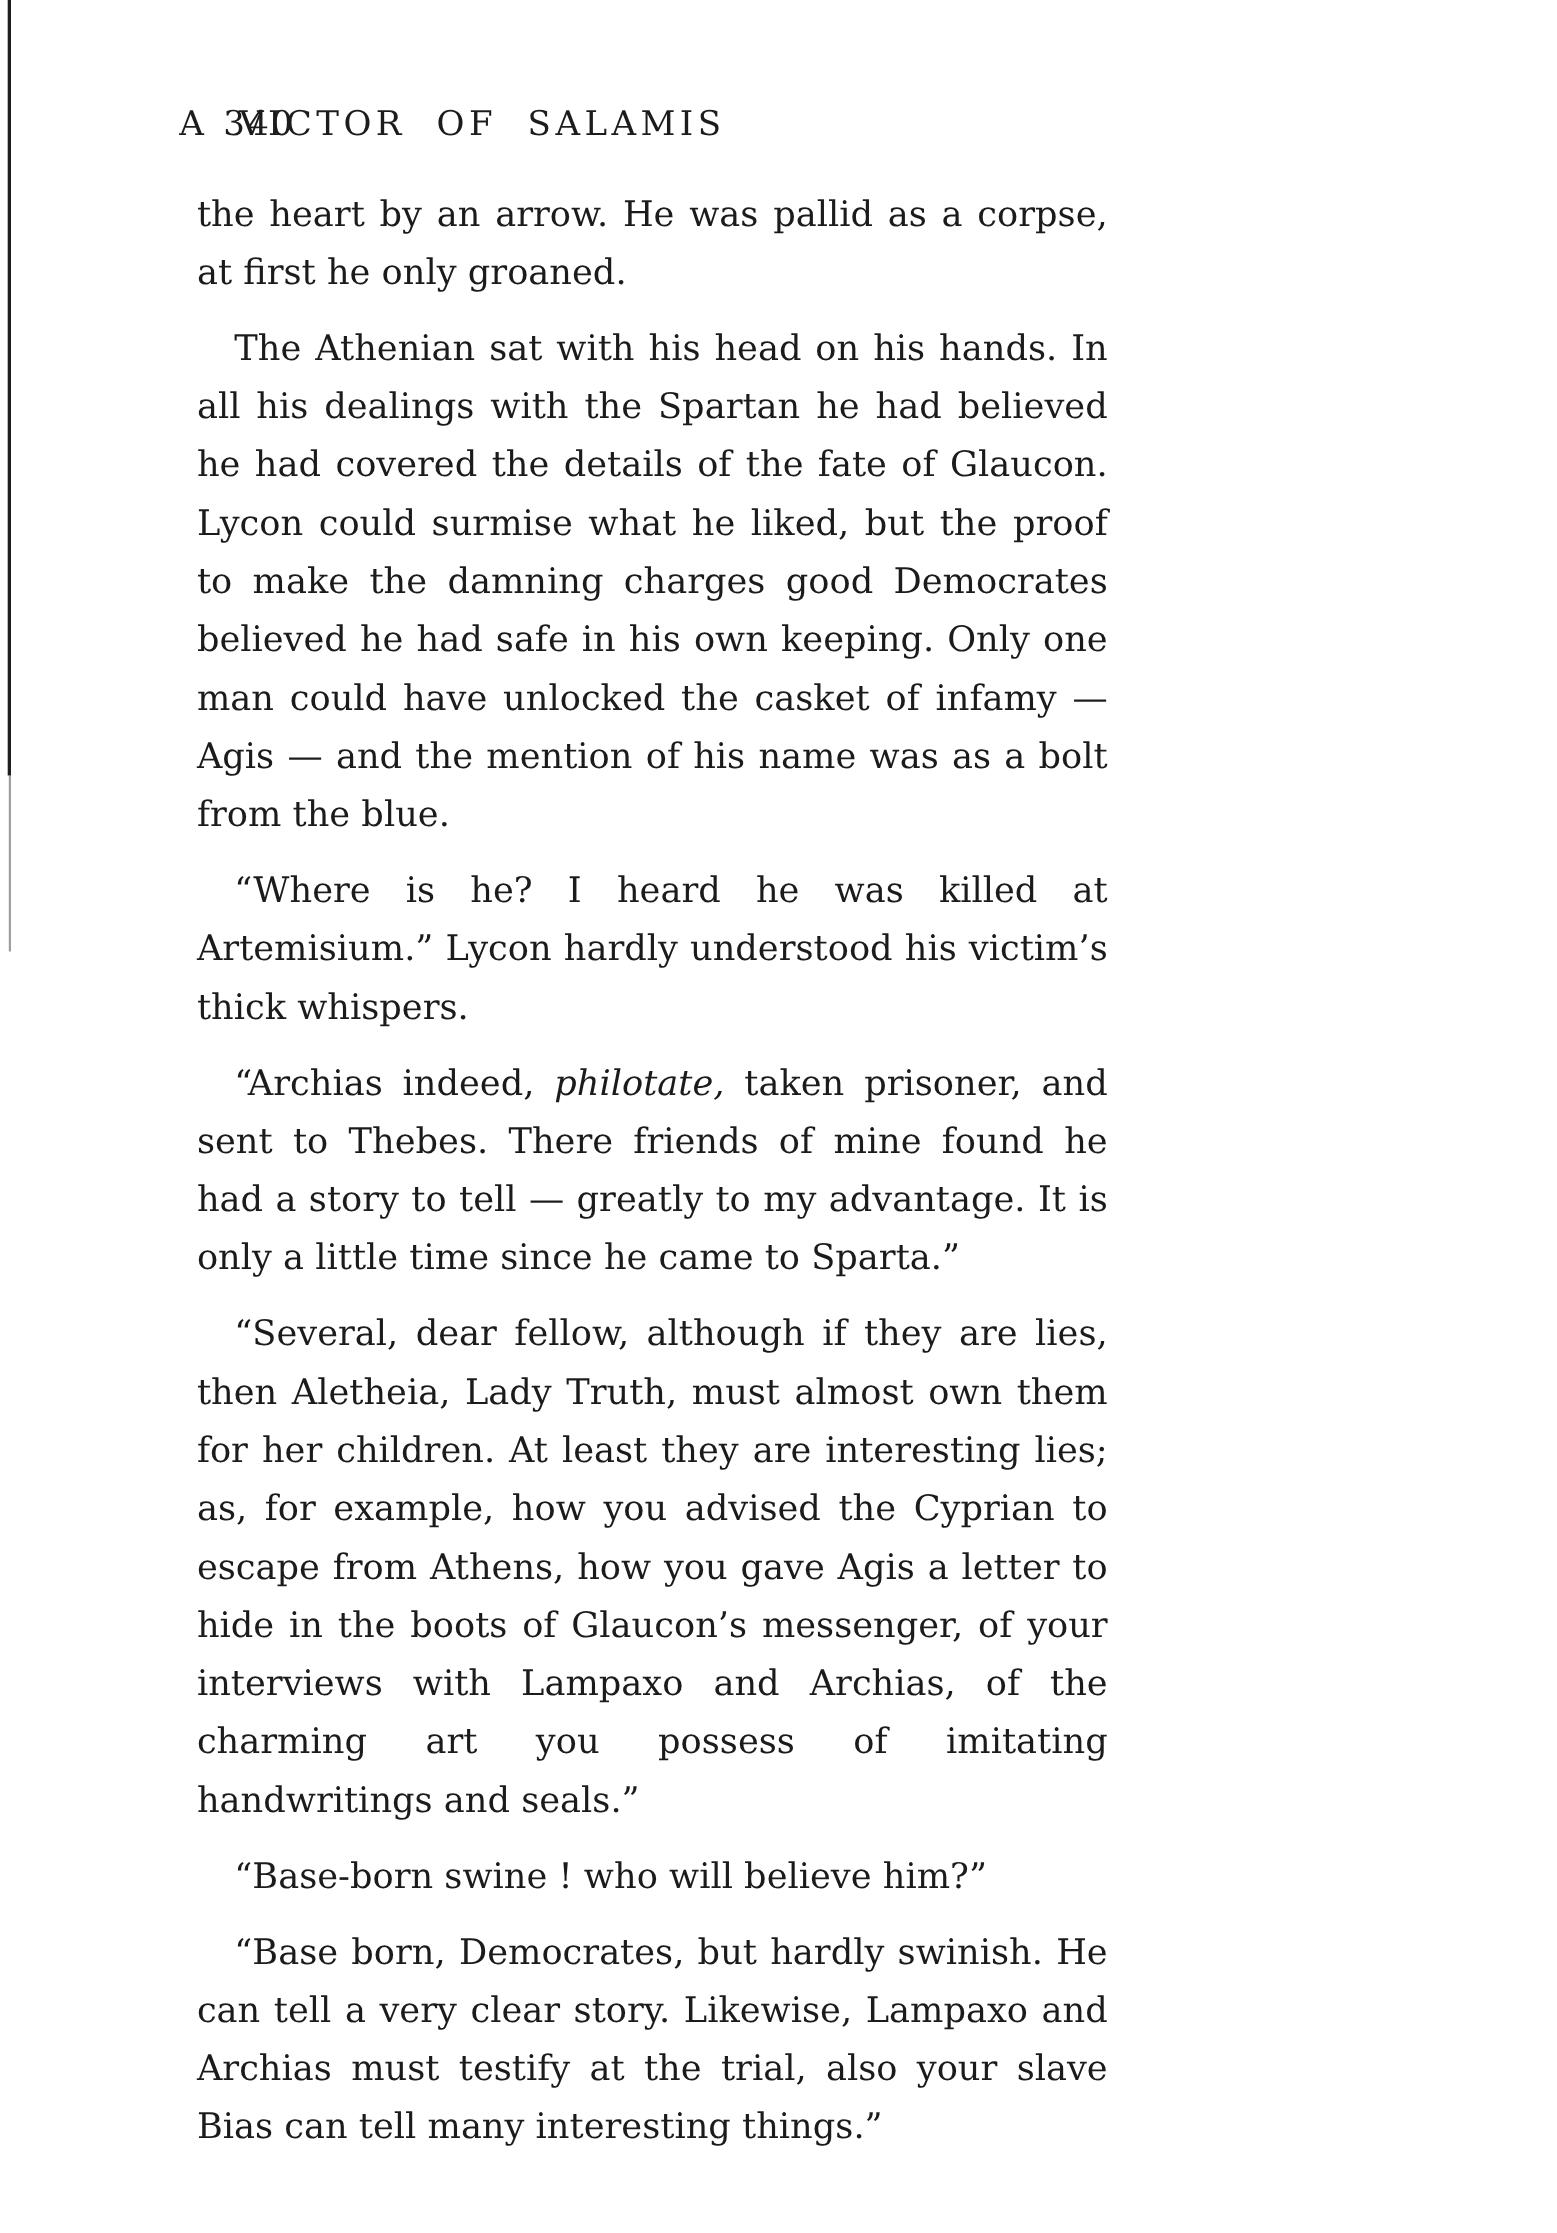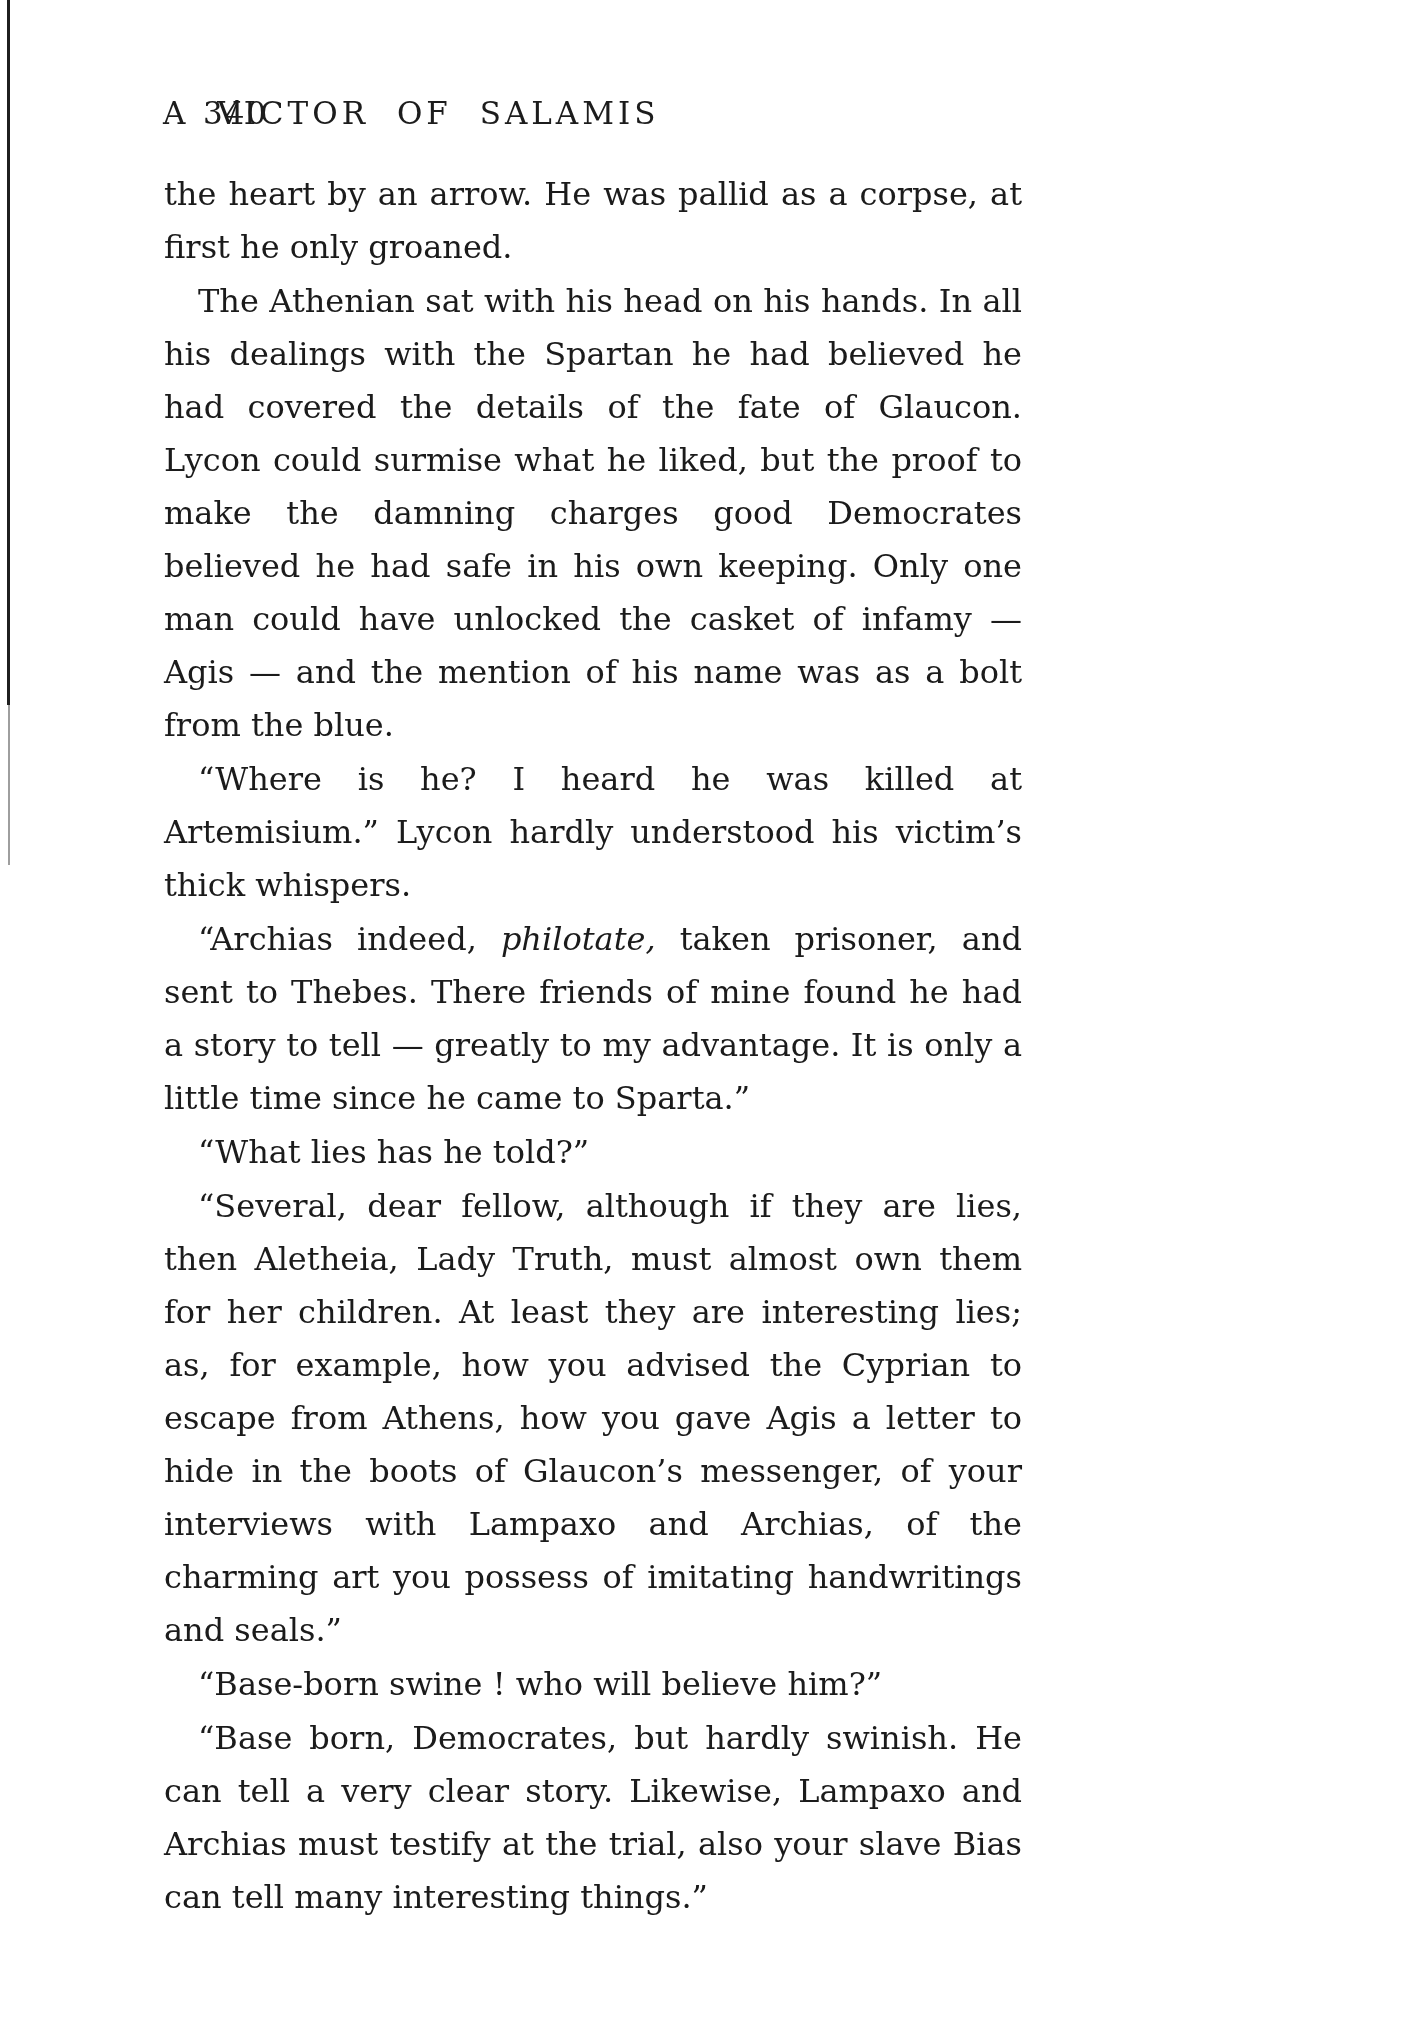--- a/index.html
+++ b/index.html
@@ -58,21 +58,21 @@
     top: 0;
     text-align: left;
     font-size: 31px;
     letter-spacing: 4px;
     word-spacing: 14px;
   }
   .body-text {
     margin-top: 31px;
   }
   .para {
-    margin: 1px;
+    margin: 16px;
     font-size: 32px;
     line-height: 53px;
     text-align: justify;
     color: #1b1b1b;
   }
   .para.indent {
     text-indent: 34px;
   }
   .para em {
     font-style: italic;
@@ -89,19 +89,18 @@
     <header class="running-head">
       <span class="page-number">340</span>
       <span class="running-title">A VICTOR OF SALAMIS</span>
     </header>
 
     <main class="body-text">
         <p class="para"><span>the heart by an arrow.  He was pallid as a corpse, at first he only groaned.</span></p>
         <p class="para indent"><span>The Athenian sat with his head on his hands.  In all his dealings with the Spartan he had believed he had covered the details of the fate of Glaucon.  Lycon could surmise what he liked, but the proof to make the damning charges good Democrates believed he had safe in his own keeping. Only one man could have unlocked the casket of infamy — Agis — and the mention of his name was as a bolt from the blue.</span></p>
         <p class="para indent"><span>“Where is he?  I heard he was killed at Artemisium.” Lycon hardly understood his victim’s thick whispers.</span></p>
         <p class="para indent"><span>“Archias indeed, </span><em>philotate,</em><span> taken prisoner, and sent to Thebes.  There friends of mine found he had a story to tell — greatly to my advantage.  It is only a little time since he came to Sparta.”</span></p>
-        <p class="para indent"><span>“What lies has he told?”</span></p>
         <p class="para indent"><span>“Several, dear fellow, although if they are lies, then Aletheia, Lady Truth, must almost own them for her children. At least they are interesting lies; as, for example, how you advised the Cyprian to escape from Athens, how you gave Agis a letter to hide in the boots of Glaucon’s messenger, of your interviews with Lampaxo and Archias, of the charming art you possess of imitating handwritings and seals.”</span></p>
         <p class="para indent"><span>“Base-born swine !  who will believe him?”</span></p>
         <p class="para indent"><span>“Base born, Democrates, but hardly swinish.  He can tell a very clear story.  Likewise, Lampaxo and Archias must testify at the trial, also your slave Bias can tell many interesting things.”</span></p>
       </main>
   </div>
 </div>
 
 </body></html>

